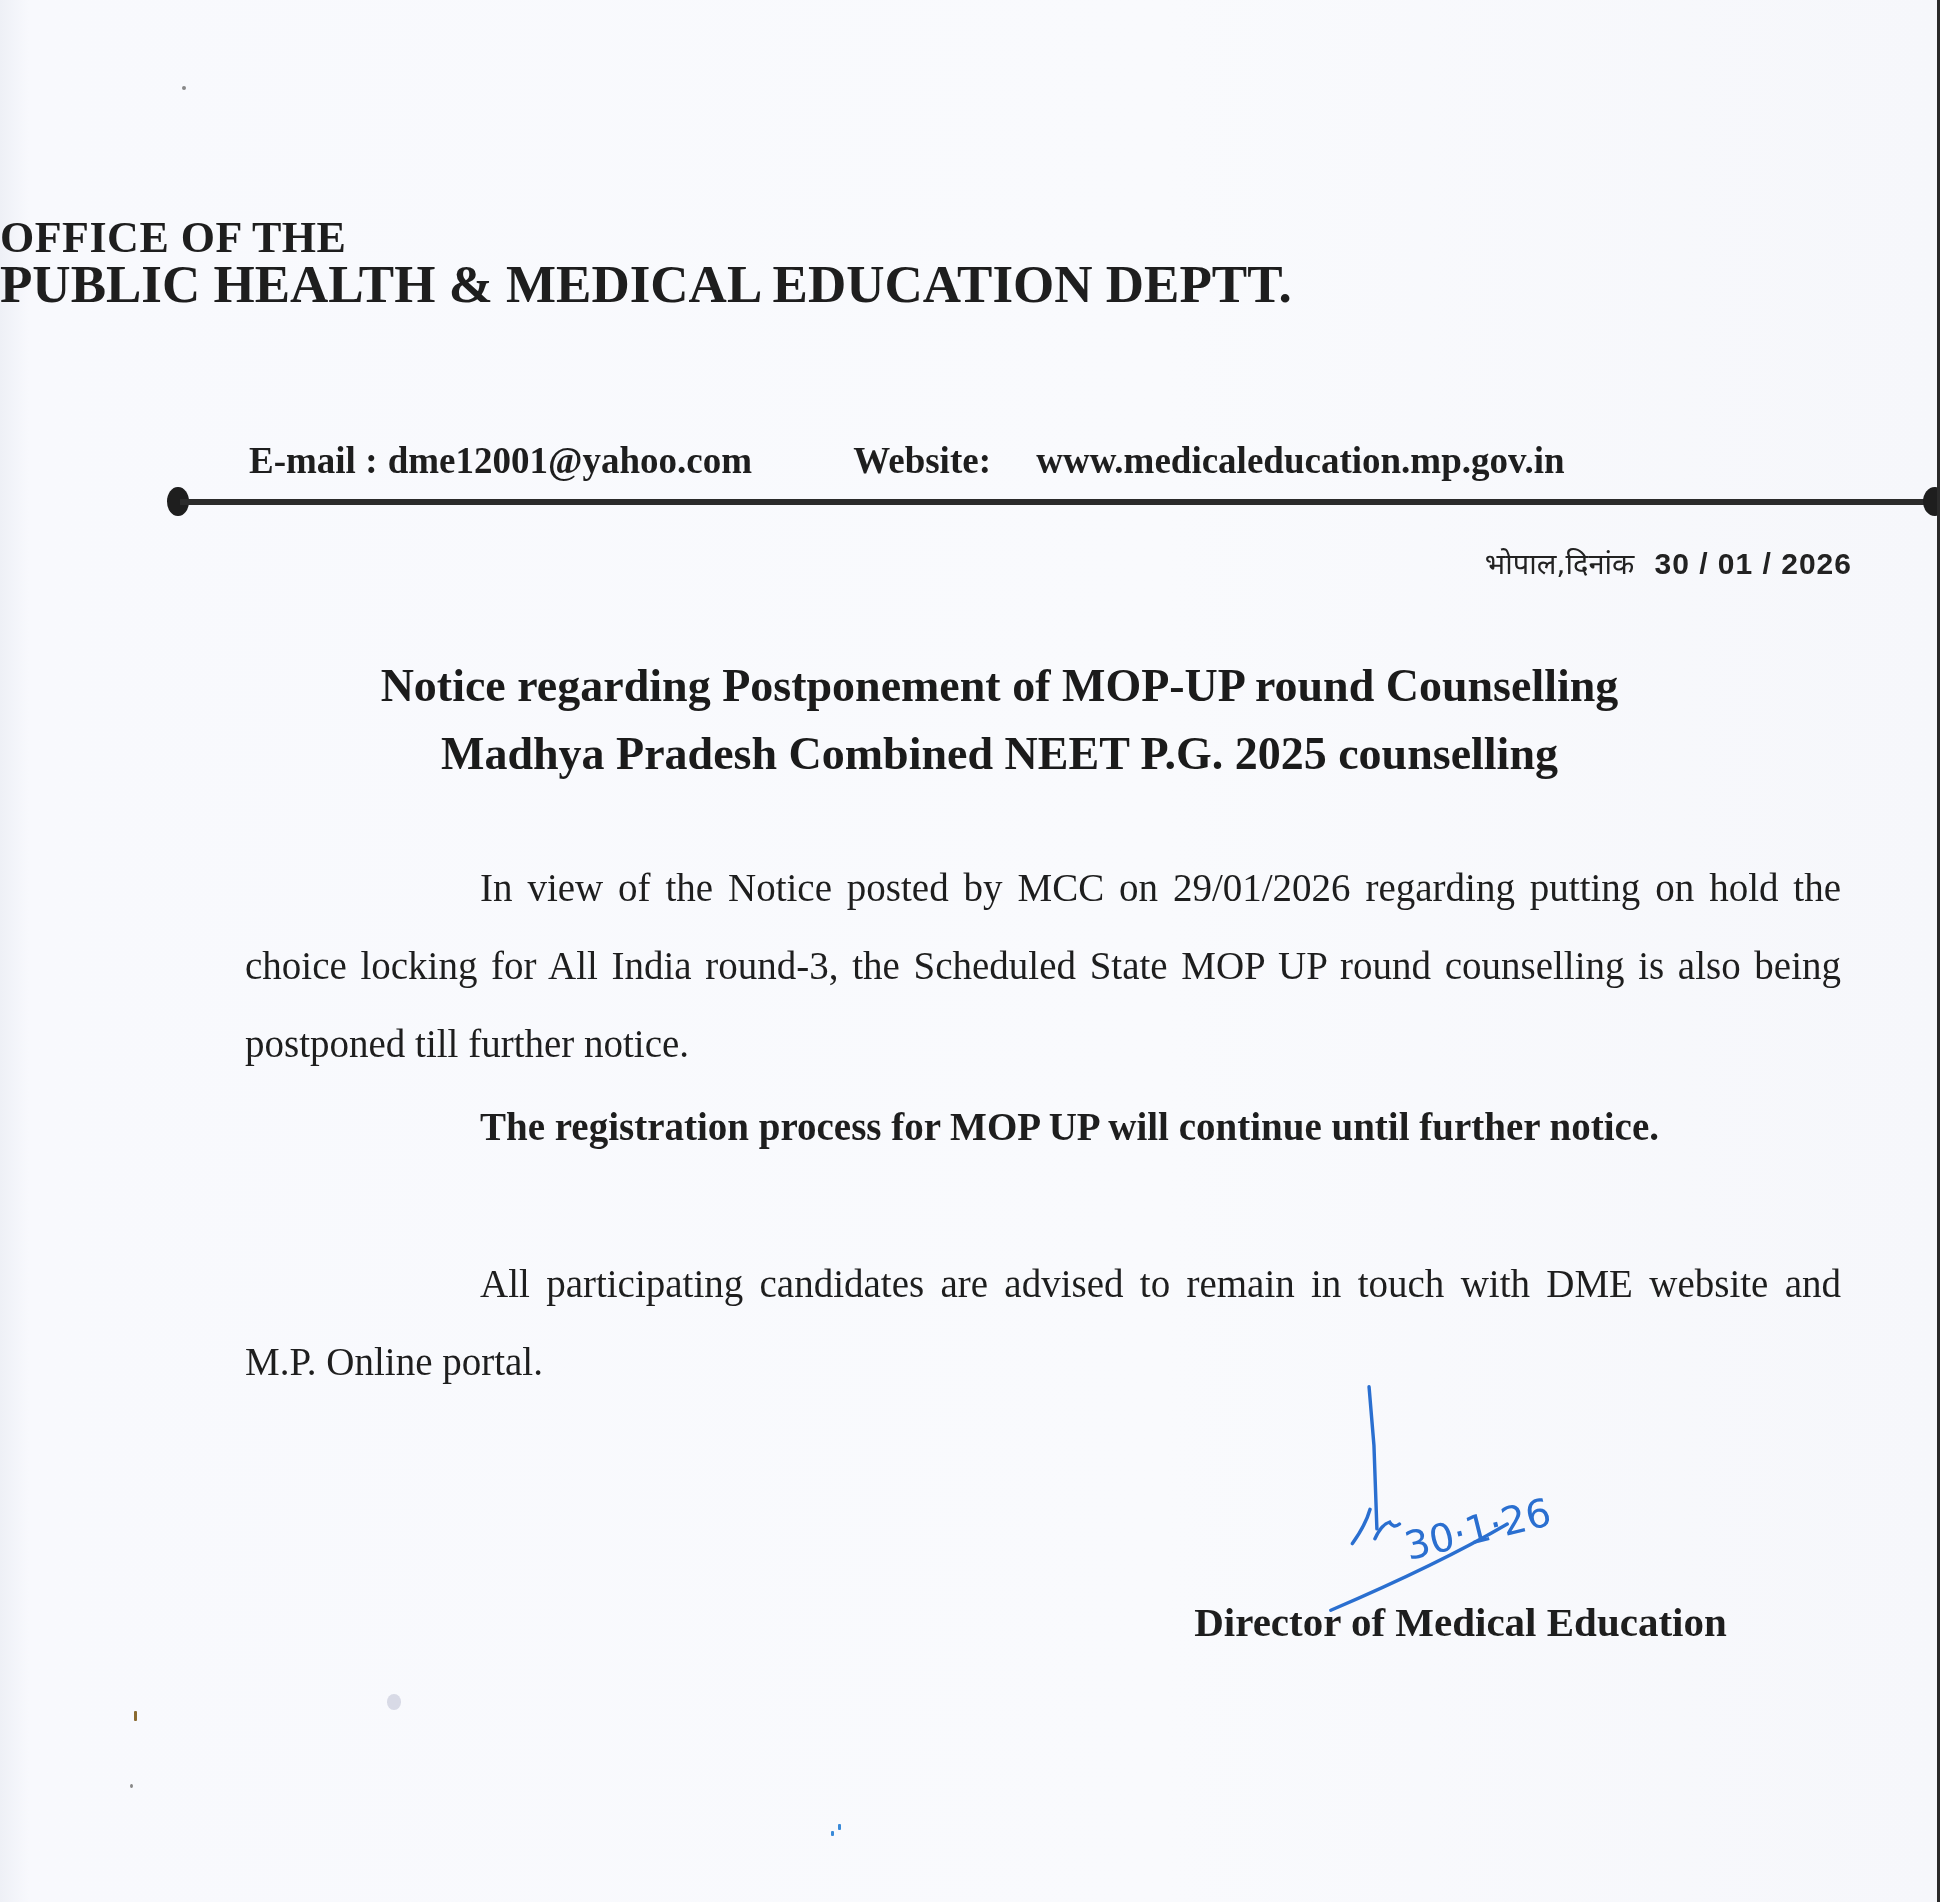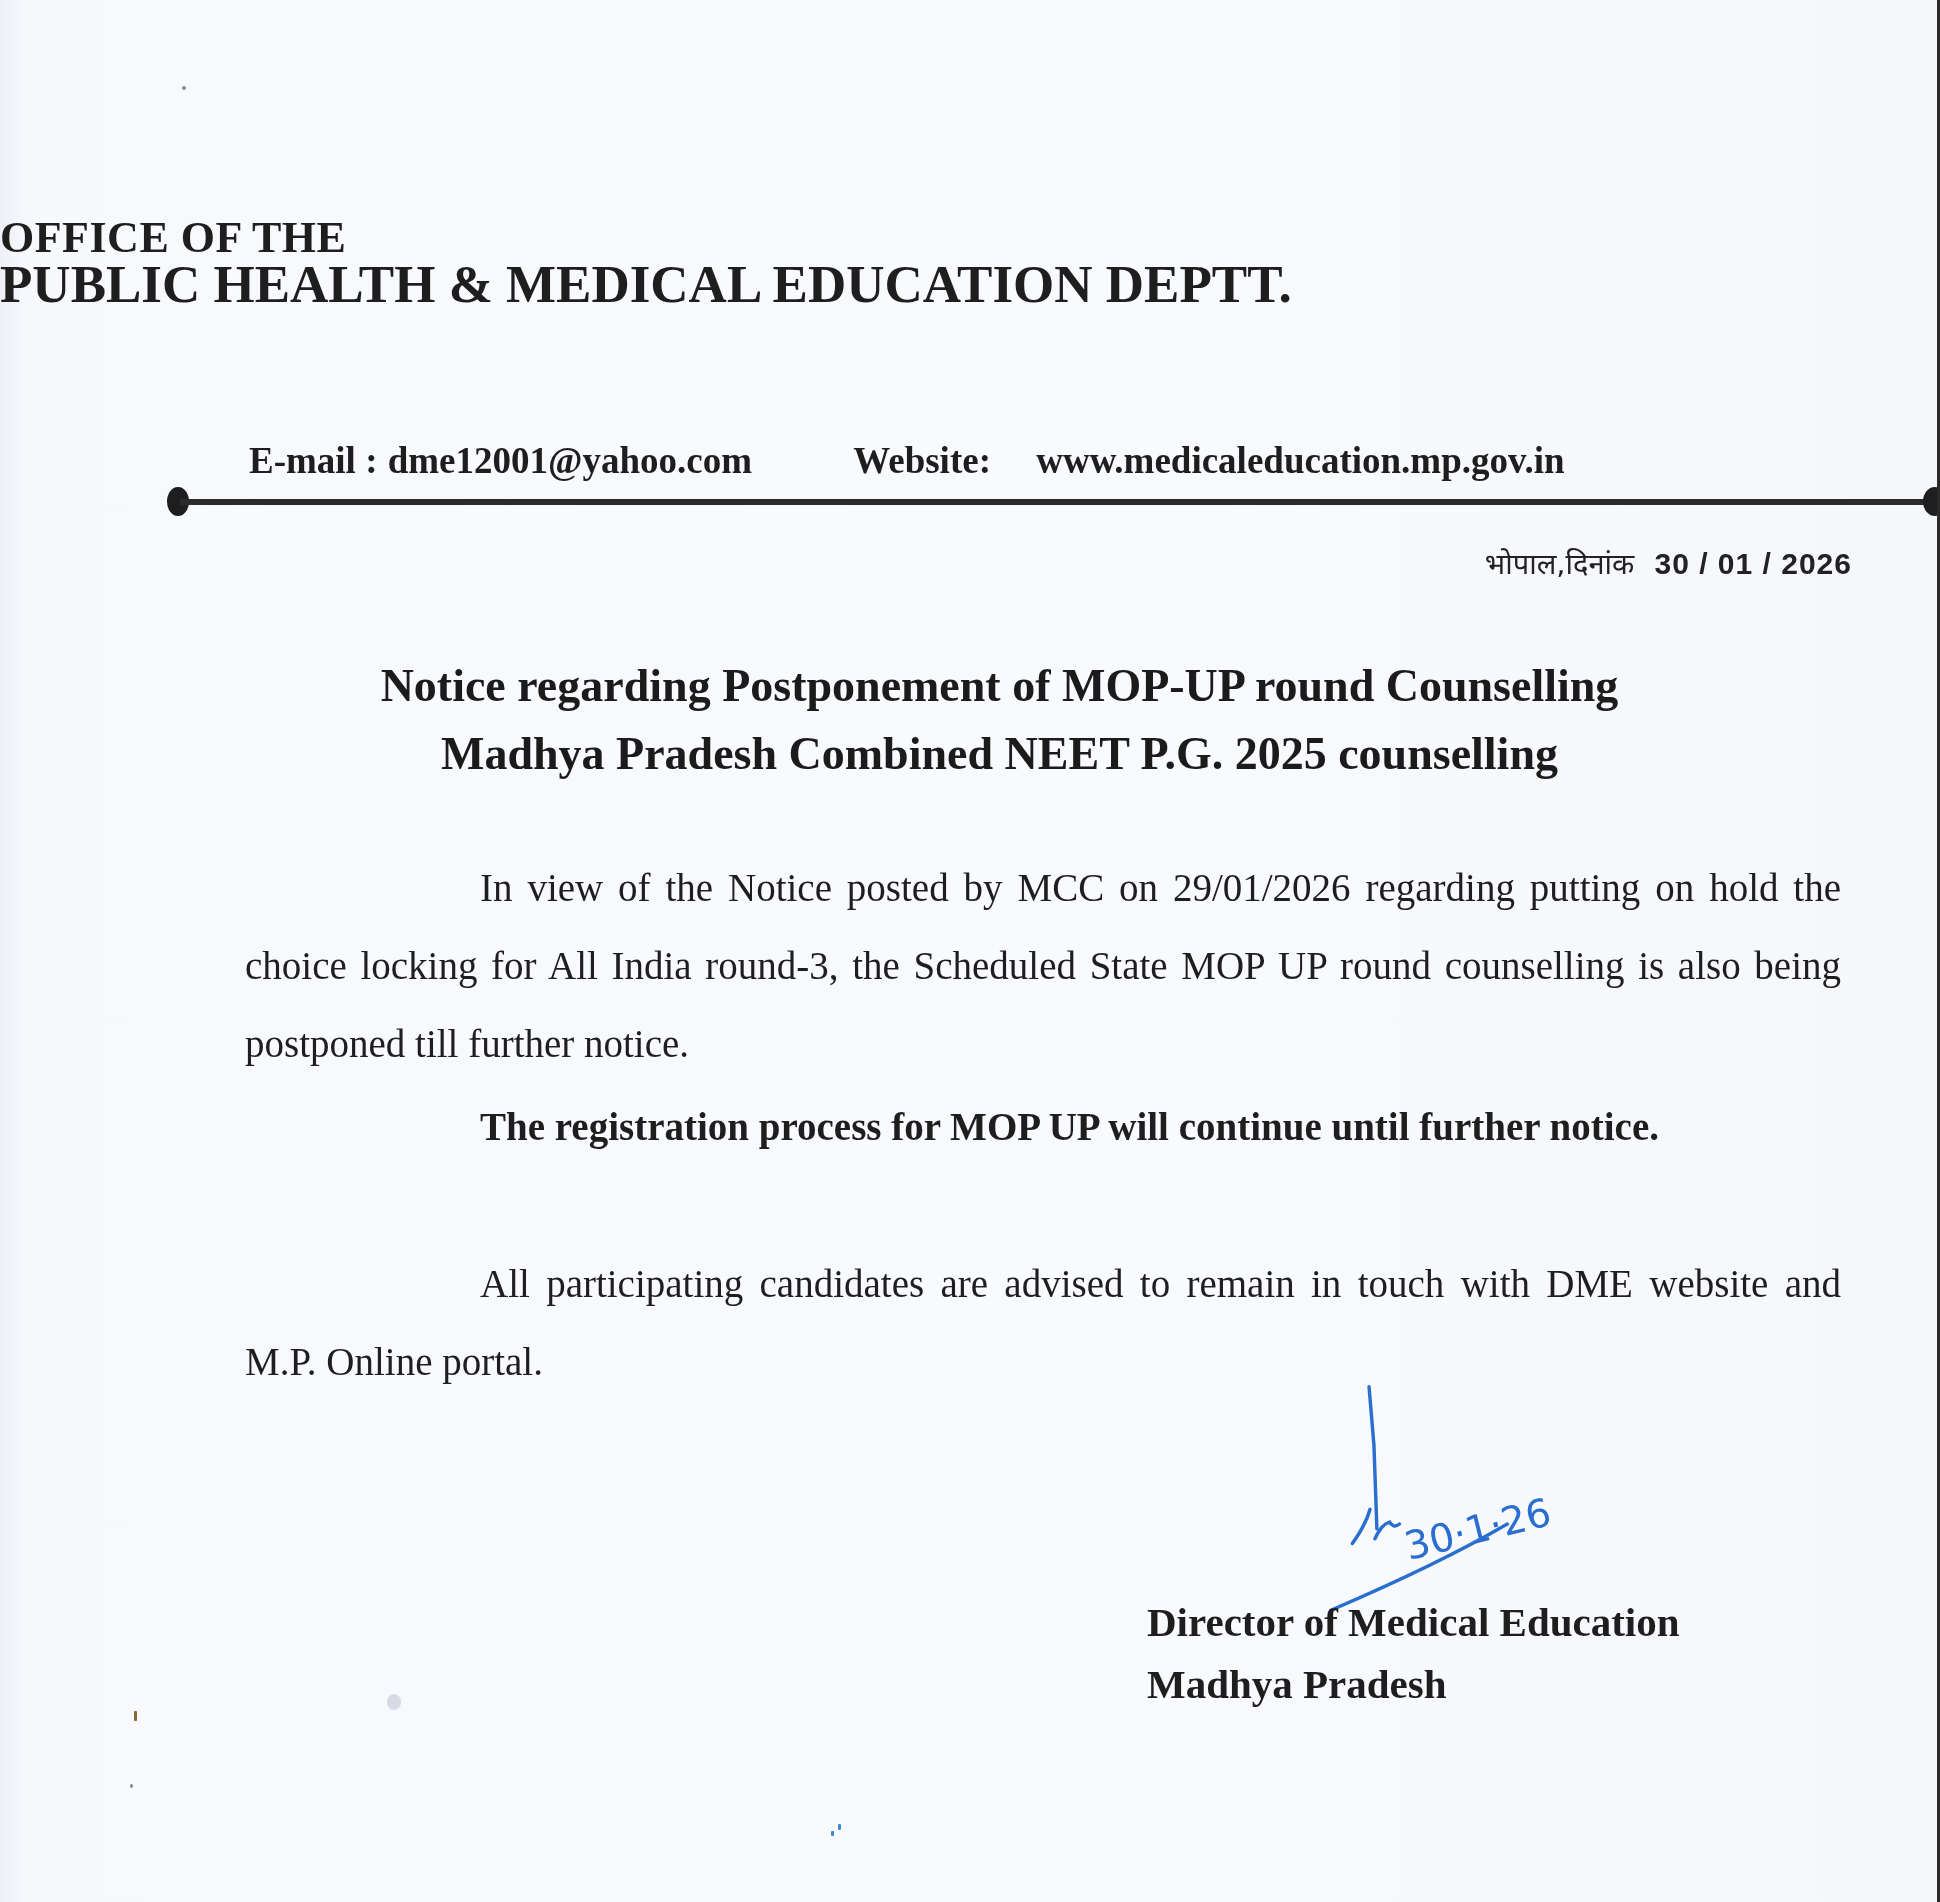--- a/index.html
+++ b/index.html
@@ -132,21 +132,21 @@
       font-size: 39px;
       color: #2a6fd0;
       transform: rotate(-14deg);
       transform-origin: left bottom;
       white-space: nowrap;
     }
     .signatory {
       position: absolute;
       left: 1147px;
       width: 627px;
-      text-align: left;
+      text-align: center;
       font-weight: bold;
       font-size: 41px;
       color: #1e1e1e;
       white-space: nowrap;
     }
     #signatory-title { top: 1598px; }
     #signatory-state { top: 1660px; }
 
     .speck { position: absolute; border-radius: 50%; }
   </style>
@@ -183,21 +183,20 @@
 
   <svg class="signature" viewBox="0 0 300 250" width="294" height="245">
     <path d="M47 10 L52 70 L55 155" stroke="#2a6fd0" stroke-width="3.5" fill="none" stroke-linecap="round"></path>
     <path d="M48 135 Q44 150 30 170" stroke="#2a6fd0" stroke-width="3.5" fill="none" stroke-linecap="round"></path>
     <path d="M53 165 Q60 150 68 148 Q72 155 78 150" stroke="#2a6fd0" stroke-width="3.5" fill="none" stroke-linecap="round"></path>
     <path d="M8 238 Q120 190 188 150" stroke="#2a6fd0" stroke-width="3.5" fill="none" stroke-linecap="round"></path>
   </svg>
   <div class="sig-date">30·1·26</div>
 
   <div class="signatory" id="signatory-title">Director of Medical Education</div>
-  <div class="signatory" id="signatory-state">Madhya Pradesh</div>
 
   <div class="speck" style="left:182px;top:86px;width:3.9px;height:3.9px;background:#888;"></div>
   <div class="speck" style="left:134px;top:1711px;width:2.9px;height:9.8px;background:#8a6a30;border-radius:1px;"></div>
   <div class="speck" style="left:130px;top:1784px;width:2.9px;height:3.9px;background:#888;"></div>
   <div class="speck" style="left:387px;top:1694px;width:13.7px;height:15.7px;background:#d8dae6;"></div>
   <div class="speck" style="left:831px;top:1831px;width:2.9px;height:4.9px;background:#3a8ad8;border-radius:1px;"></div>
   <div class="speck" style="left:838px;top:1824px;width:2.9px;height:5.9px;background:#3a8ad8;border-radius:1px;"></div>
 </div>
 <div class="right-border"></div>
 

